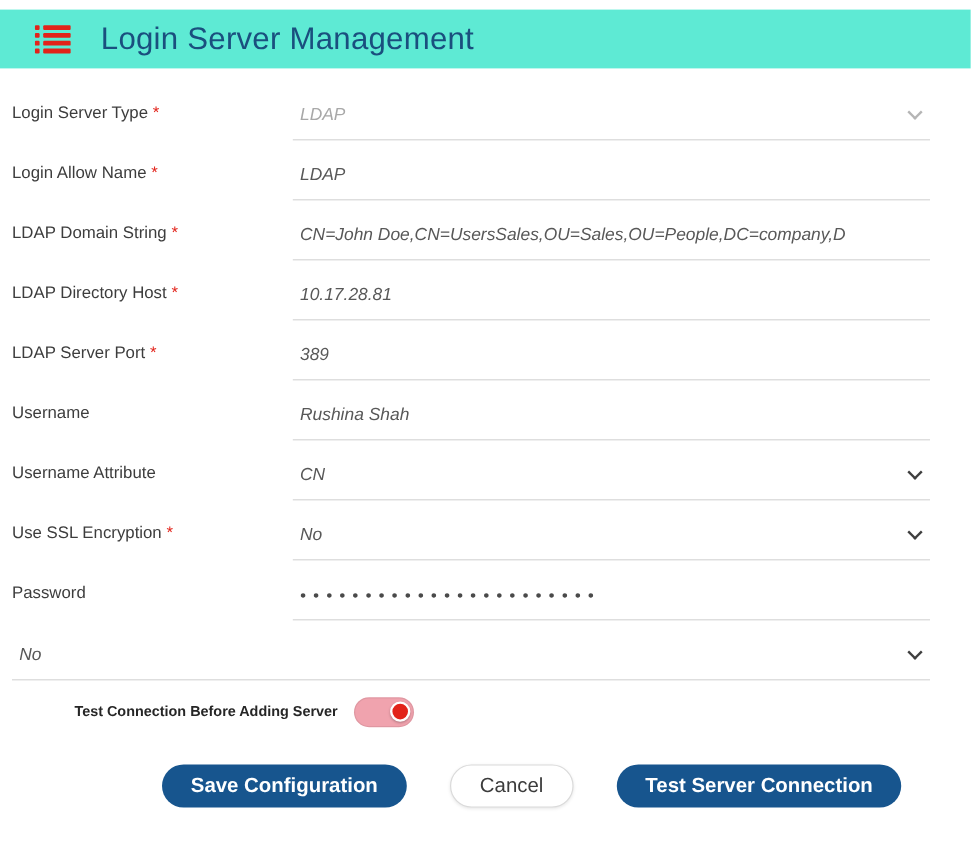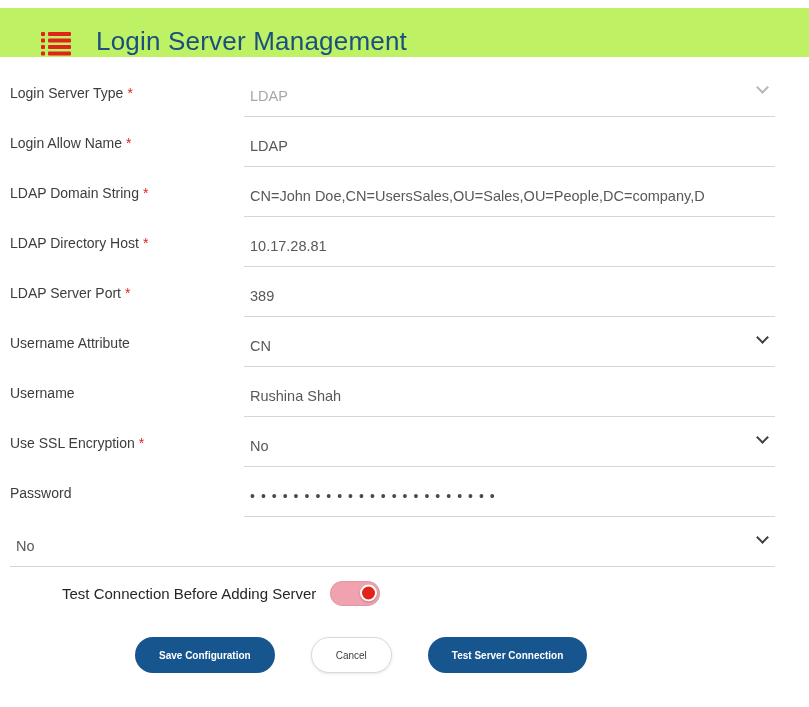--- a/index.html
+++ b/index.html
@@ -3,63 +3,64 @@
 <meta charset="utf-8">
 <style>
   *{box-sizing:border-box;margin:0;padding:0}
   html,body{background:#fff}
   body{
     width:809px;height:707px;overflow:hidden;
     font-family:"Liberation Sans",sans-serif;color:#3c3c3c;
   }
   
   .header{
-    margin-top:8px;height:49px;background:#bef264;
-    display:flex;align-items:flex-end;padding-left:41px;
+    margin-top:8px;height:49px;background:#5eead4;
+    display:flex;align-items:center;padding-left:29px;
   }
   .header .hicon{display:flex;margin-right:25px}
   .title{font-size:26px;color:#1a4f7e;letter-spacing:.2px}
 
   
   .form{padding-top:19px}
   .row{display:flex;align-items:flex-start;margin:0 34px 9px 10px}
   .flabel{width:234px;flex:none;padding-top:9px;font-size:14px;color:#3d3d3d}
   .req{color:#e2231a;margin-left:4px}
   .control{
-    flex:1;display:flex;justify-content:space-between;
+    flex:1;display:flex;align-items:center;justify-content:space-between;
     border-bottom:1px solid #d6d6d6;padding:12px 8px 12px 6px;min-height:41px;
     cursor:pointer;
+    font-style:italic;
   }
   .value{font-size:14.5px;color:#585858;white-space:nowrap;overflow:hidden}
   .chev{
     flex:none;width:9px;height:9px;margin-left:12px;margin-top:-5px;
     border-right:2px solid #3f3f3f;border-bottom:2px solid #3f3f3f;
     transform:rotate(45deg);
   }
   .is-disabled .value{color:#a8a8a8}
   .is-disabled .chev{border-color:#b5b5b5}
   .masked{letter-spacing:6px;font-size:14px;color:#4a4a4a}
 
   
   .toggle-row{display:flex;align-items:center;margin:12px 0 0 62px;height:28px}
-  .toggle-label{font-size:15px;font-weight:normal;color:#262626}
+  .toggle-label{font-size:12px;font-weight:bold;color:#262626}
   .switch{
     position:relative;width:50px;height:25px;margin-left:14px;border-radius:13px;
     background:#f0a3ae;box-shadow:inset 0 0 0 1px rgba(0,0,0,.07);cursor:pointer;
   }
   .knob{
     position:absolute;right:3px;top:50%;transform:translateY(-50%);
     width:17px;height:17px;border-radius:50%;background:#e2231a;
     border:2px solid #fff;box-shadow:0 1px 2px rgba(0,0,0,.25);
   }
 
   
   .buttons{display:flex;gap:36px;margin:30px 0 0 135px}
   .btn{
-    height:36px;border-radius:18px;padding:0 24px;font-size:10px;
+    height:36px;border-radius:18px;padding:0 24px;font-size:17px;
     display:flex;align-items:center;border:none;cursor:pointer;
     font-family:"Liberation Sans",sans-serif;white-space:nowrap;
   }
   .btn.primary{background:#17558e;color:#fff;font-weight:bold}
   .btn.secondary{background:#fff;color:#3c3c3c;border:1px solid #dadada;box-shadow:0 1px 3px rgba(0,0,0,.10)}
 </style>
 </head>
 <body>
 
 <div class="header">
@@ -127,35 +128,35 @@
       <span class="label-text">LDAP Server Port</span><span class="req">*</span>
     </div>
     <div class="control">
       <span class="value">389</span>
 
     </div>
   </div>
 
   <div class="row">
     <div class="flabel">
+      <span class="label-text">Username</span>
+    </div>
+    <div class="control">
+      <span class="value">Rushina Shah</span>
+
+    </div>
+  </div>
+
+  <div class="row">
+    <div class="flabel">
       <span class="label-text">Username Attribute</span>
     </div>
     <div class="control">
       <span class="value">CN</span>
       <span class="chev"></span>
-    </div>
-  </div>
-
-  <div class="row">
-    <div class="flabel">
-      <span class="label-text">Username</span>
-    </div>
-    <div class="control">
-      <span class="value">Rushina Shah</span>
-
     </div>
   </div>
 
   <div class="row">
     <div class="flabel">
       <span class="label-text">Use SSL Encryption</span><span class="req">*</span>
     </div>
     <div class="control">
       <span class="value">No</span>
       <span class="chev"></span>

